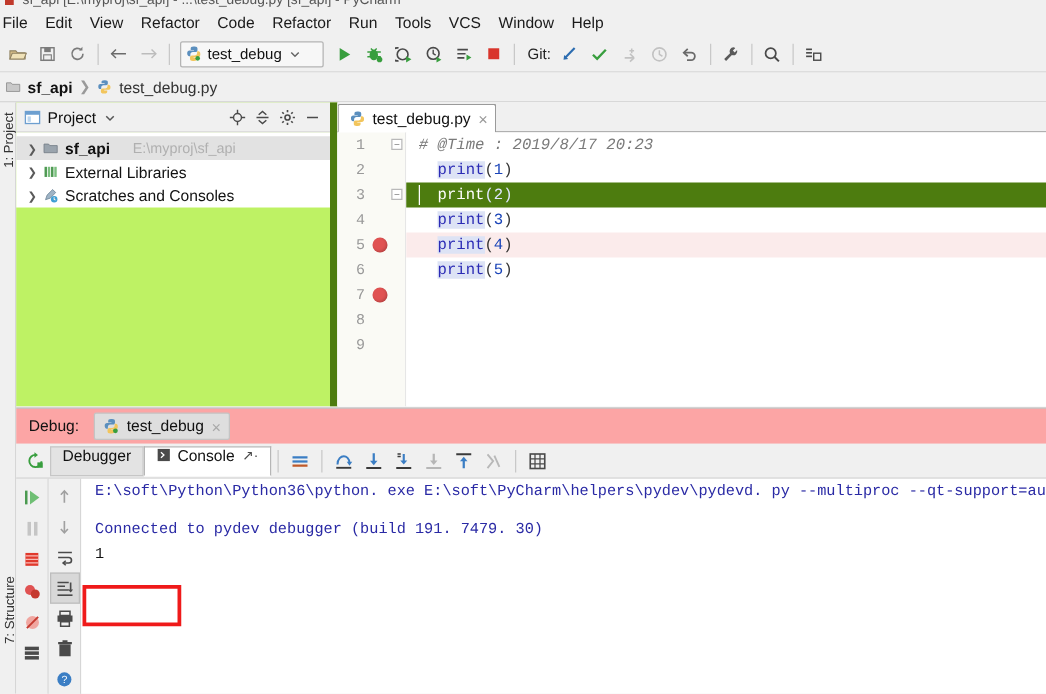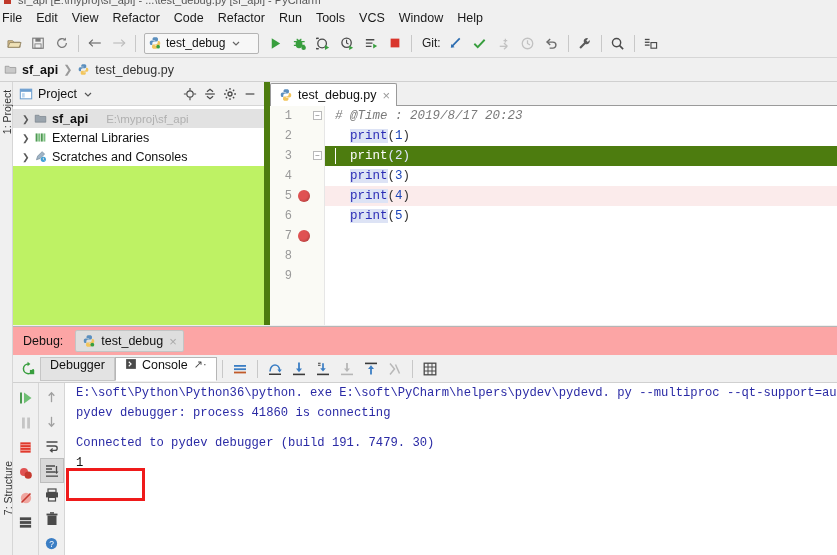--- a/index.html
+++ b/index.html
@@ -749,21 +749,20 @@
       <div class="dbg-btn">
         <svg width="15" height="15" viewBox="0 0 16 16">
             <circle cx="8" cy="8" r="6" fill="#3b7ec4"></circle>
             <text x="8" y="11.5" font-size="9" fill="#fff" text-anchor="middle" font-family="Liberation Sans">?</text>
           </svg>
       </div>
     </div>
 
     <div class="console">
       <div class="console-line">E:\soft\Python\Python36\python. exe E:\soft\PyCharm\helpers\pydev\pydevd. py --multiproc --qt-support=auto --c</div>
-      <div class="console-line">pydev debugger: process 41860 is connecting</div>
       <div class="console-line spacer"></div>
       <div class="console-line">Connected to pydev debugger (build 191. 7479. 30)</div>
       <div class="console-line" style="color:#111;">1</div>
     </div>
   </div>
 
   <div class="highlight-box"></div>
 
 </div>
 

